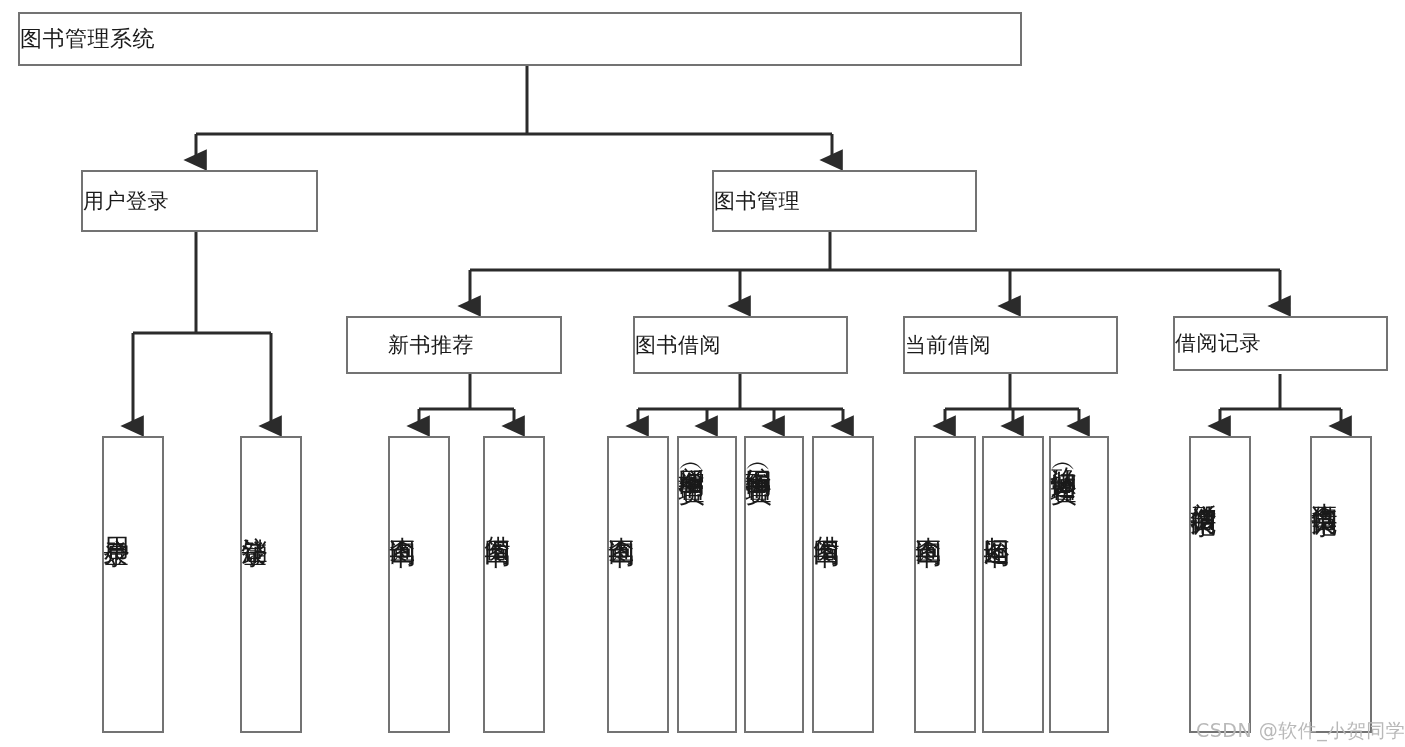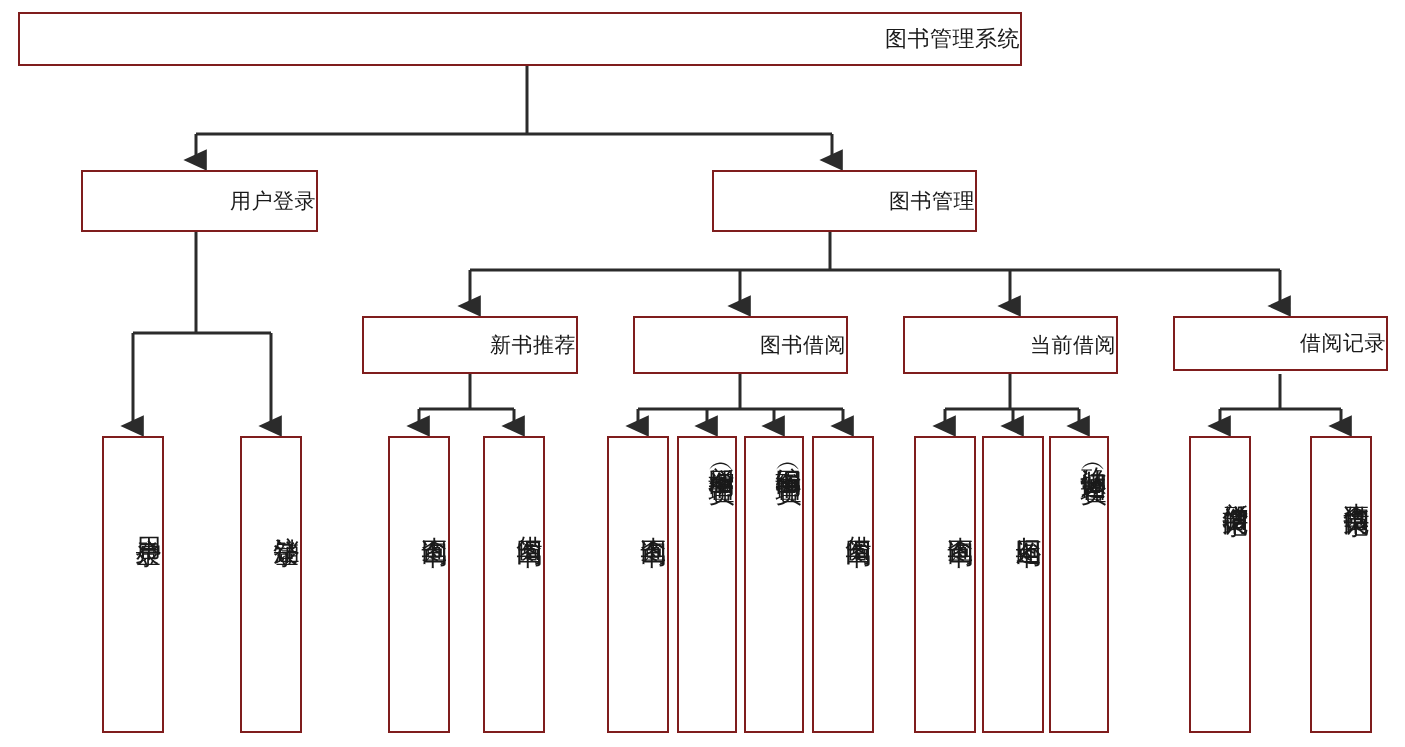--- a/index.html
+++ b/index.html
@@ -23,24 +23,24 @@
     left: 0;
     top: 0;
     width: 1405px;
     height: 747px;
     pointer-events: none;
   }
   .node {
     position: absolute;
     box-sizing: border-box;
     background: #ffffff;
-    border: 2px solid #7f1d1d;
+    border: 2px solid #737373;
     display: flex;
     align-items: center;
-    justify-content: flex-end;
+    justify-content: flex-start;
     color: #1a1a1a;
   }
   .node .label {
     display: block;
     text-align: center;
     line-height: 1.18;
     letter-spacing: 0.5px;
   }
   .node.horiz .label {
     writing-mode: horizontal-tb;
@@ -128,21 +128,21 @@
     <span class="label">图书管理系统</span>
   </div>
 
   <div class="node horiz" style="left:81px; top:170px; width:237px; height:62px;">
     <span class="label">用户登录</span>
   </div>
   <div class="node horiz" style="left:712px; top:170px; width:265px; height:62px;">
     <span class="label">图书管理</span>
   </div>
 
-  <div class="node horiz" style="left:362px; top:316px; width:216px; height:58px;">
+  <div class="node horiz" style="left:346px; top:316px; width:216px; height:58px;padding-left:40px;">
     <span class="label">新书推荐</span>
   </div>
   <div class="node horiz" style="left:903px; top:316px; width:215px; height:58px;">
     <span class="label">当前借阅</span>
   </div>
   <div class="node horiz" style="left:633px; top:316px; width:215px; height:58px;">
     <span class="label">图书借阅</span>
   </div>
   <div class="node horiz" style="left:1173px; top:316px; width:215px; height:55px;">
     <span class="label">借阅记录</span>
@@ -185,14 +185,15 @@
     <span class="label">确认归还（管理员）</span>
   </div>
 
   <div class="node vert" style="left:1189px; top:436px; width:62px; height:297px; padding-top:44px;">
     <span class="label">新增借阅记录</span>
   </div>
   <div class="node vert" style="left:1310px; top:436px; width:62px; height:297px; padding-top:44px;">
     <span class="label">查询借阅记录</span>
   </div>
 
+  <div class="watermark" style="left:1196px; top:718px;">CSDN @软件_小贺同学</div>
 
 </div>
 
 </body></html>

